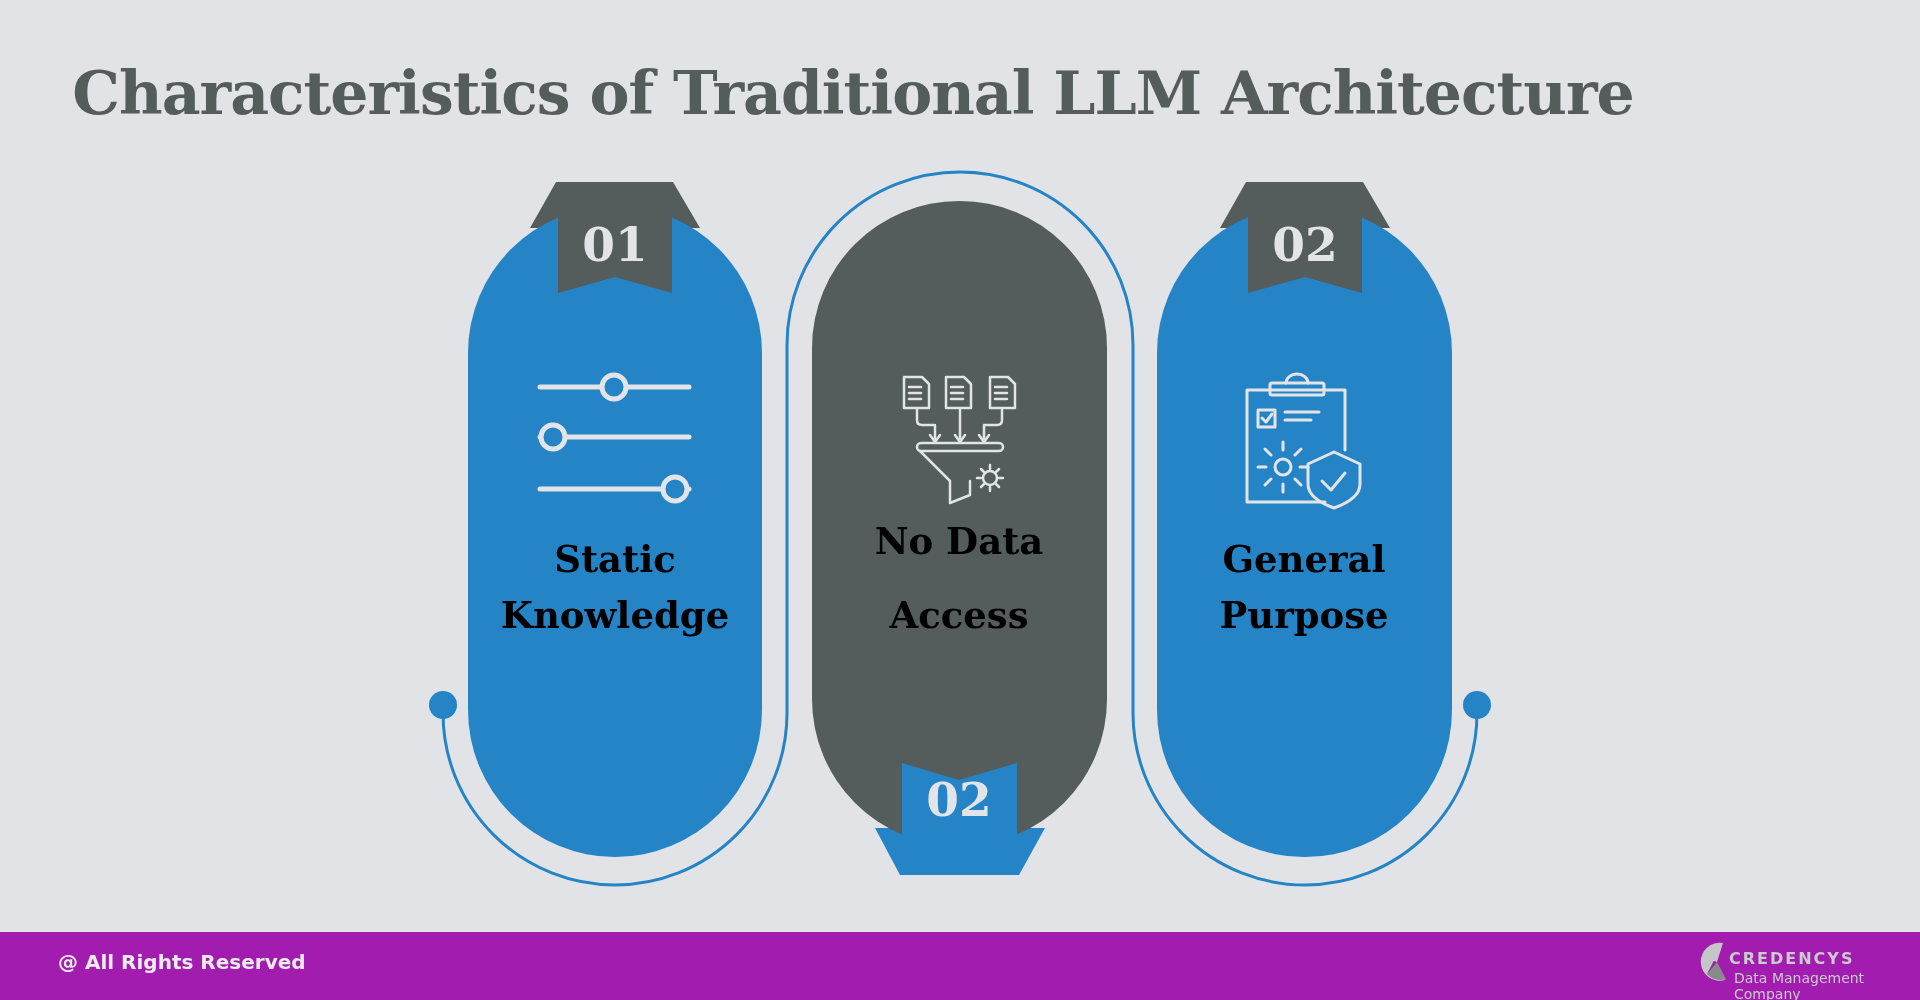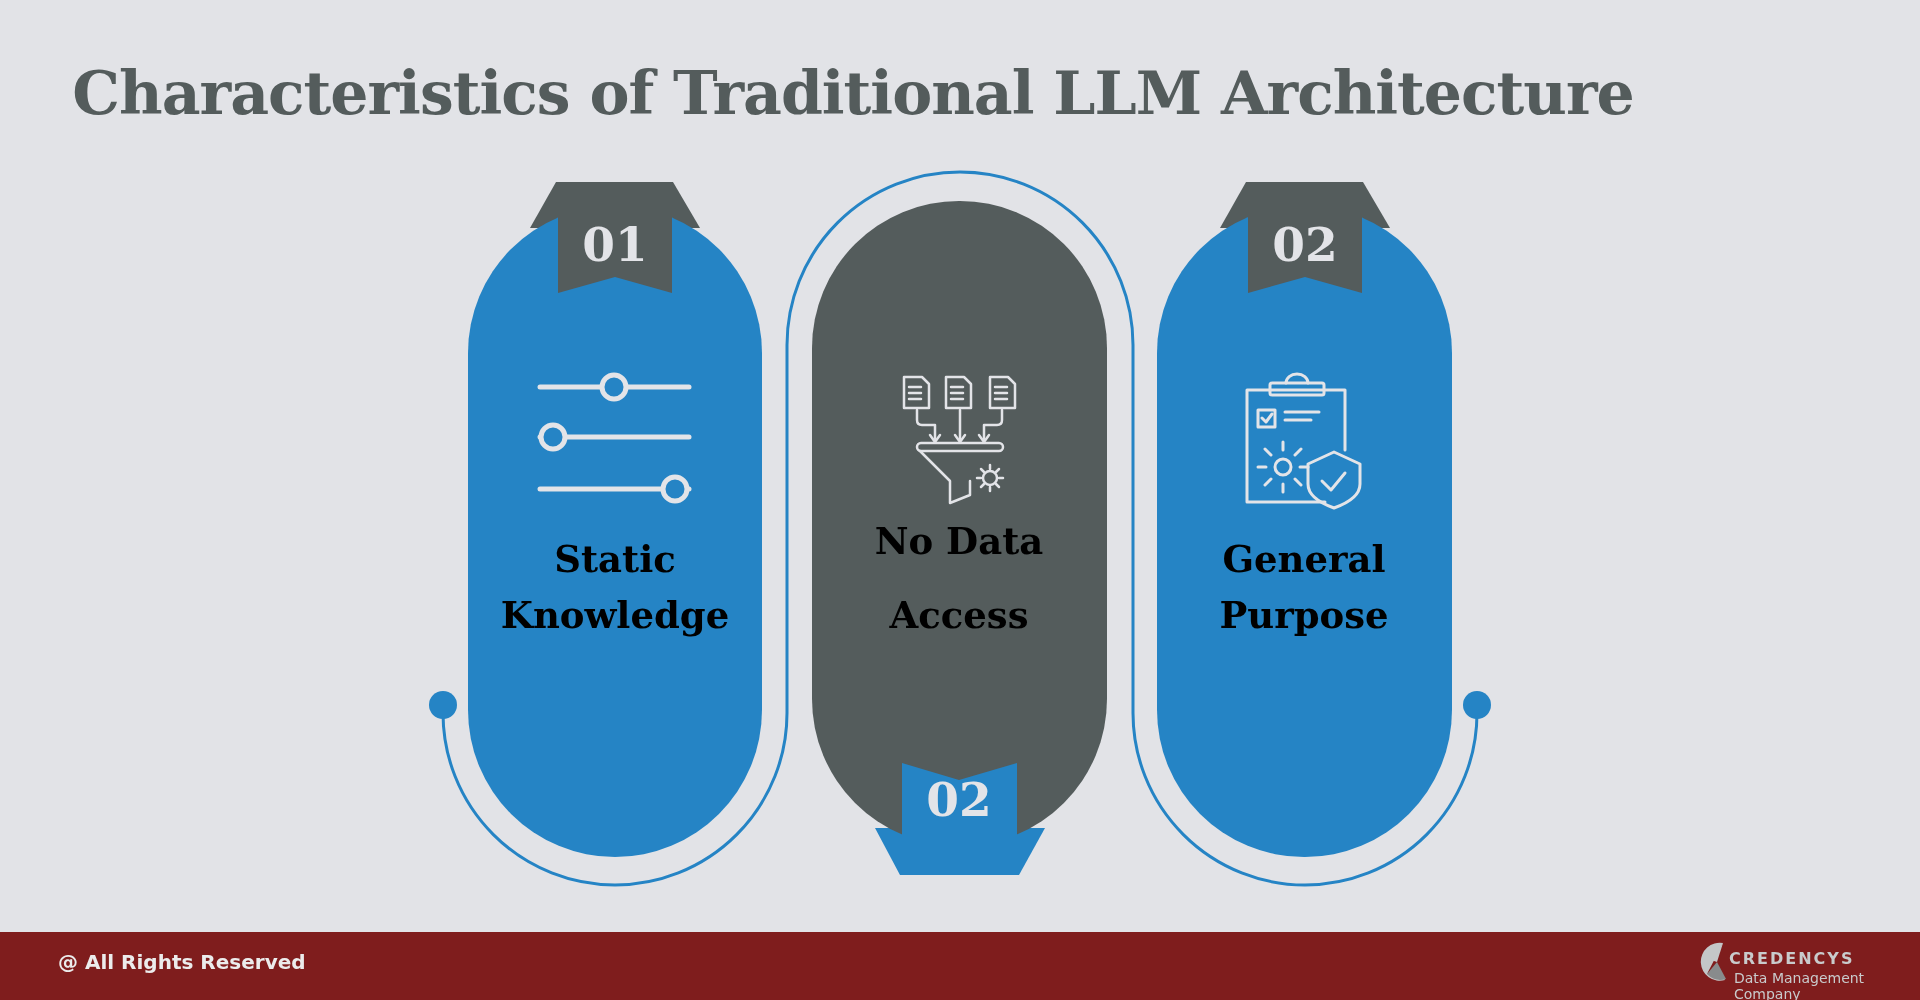--- a/index.html
+++ b/index.html
@@ -1,21 +1,21 @@
 <!DOCTYPE html>
 <html><head>
 <meta charset="utf-8">
 <style>
   html,body{margin:0;padding:0;}
   body{width:1920px;height:1000px;background:#e2e3e7;position:relative;overflow:hidden;font-family:"DejaVu Serif",serif;}
   .title{position:absolute;left:0;top:58px;width:1706px;text-align:center;font-family:"DejaVu Serif",serif;font-weight:bold;font-size:60px;color:#545c5c;letter-spacing:-1px;white-space:nowrap;}
   svg.stage{position:absolute;left:0;top:0;}
   .label{position:absolute;width:300px;text-align:center;font-family:"DejaVu Serif",serif;font-weight:bold;font-size:37px;line-height:56px;color:#000000;}
   .num{position:absolute;width:120px;text-align:center;font-family:"DejaVu Serif",serif;font-weight:bold;font-size:47px;color:#e3e4e8;line-height:60px;}
-  .footer{position:absolute;left:0;top:932px;width:1920px;height:68px;background:#7f1d1d;text-decoration:underline;}
+  .footer{position:absolute;left:0;top:932px;width:1920px;height:68px;background:#a21caf;text-decoration:underline;}
   .rights{position:absolute;left:58px;top:18px;font-family:"DejaVu Sans",sans-serif;font-size:20px;font-weight:bold;color:#ececec;}
   .brand{position:absolute;left:1729px;top:17px;font-family:"DejaVu Sans",sans-serif;font-weight:bold;font-size:16px;letter-spacing:2px;color:#c9cbcc;}
   .tagline{position:absolute;left:1734px;top:38px;font-family:"DejaVu Sans",sans-serif;font-size:14px;color:#c9cbcc;}
 </style>
 </head>
 <body>
 
 <div class="title">Characteristics of Traditional LLM Architecture</div>
 
 <svg class="stage" width="1920" height="932" viewBox="0 0 1920 932">

